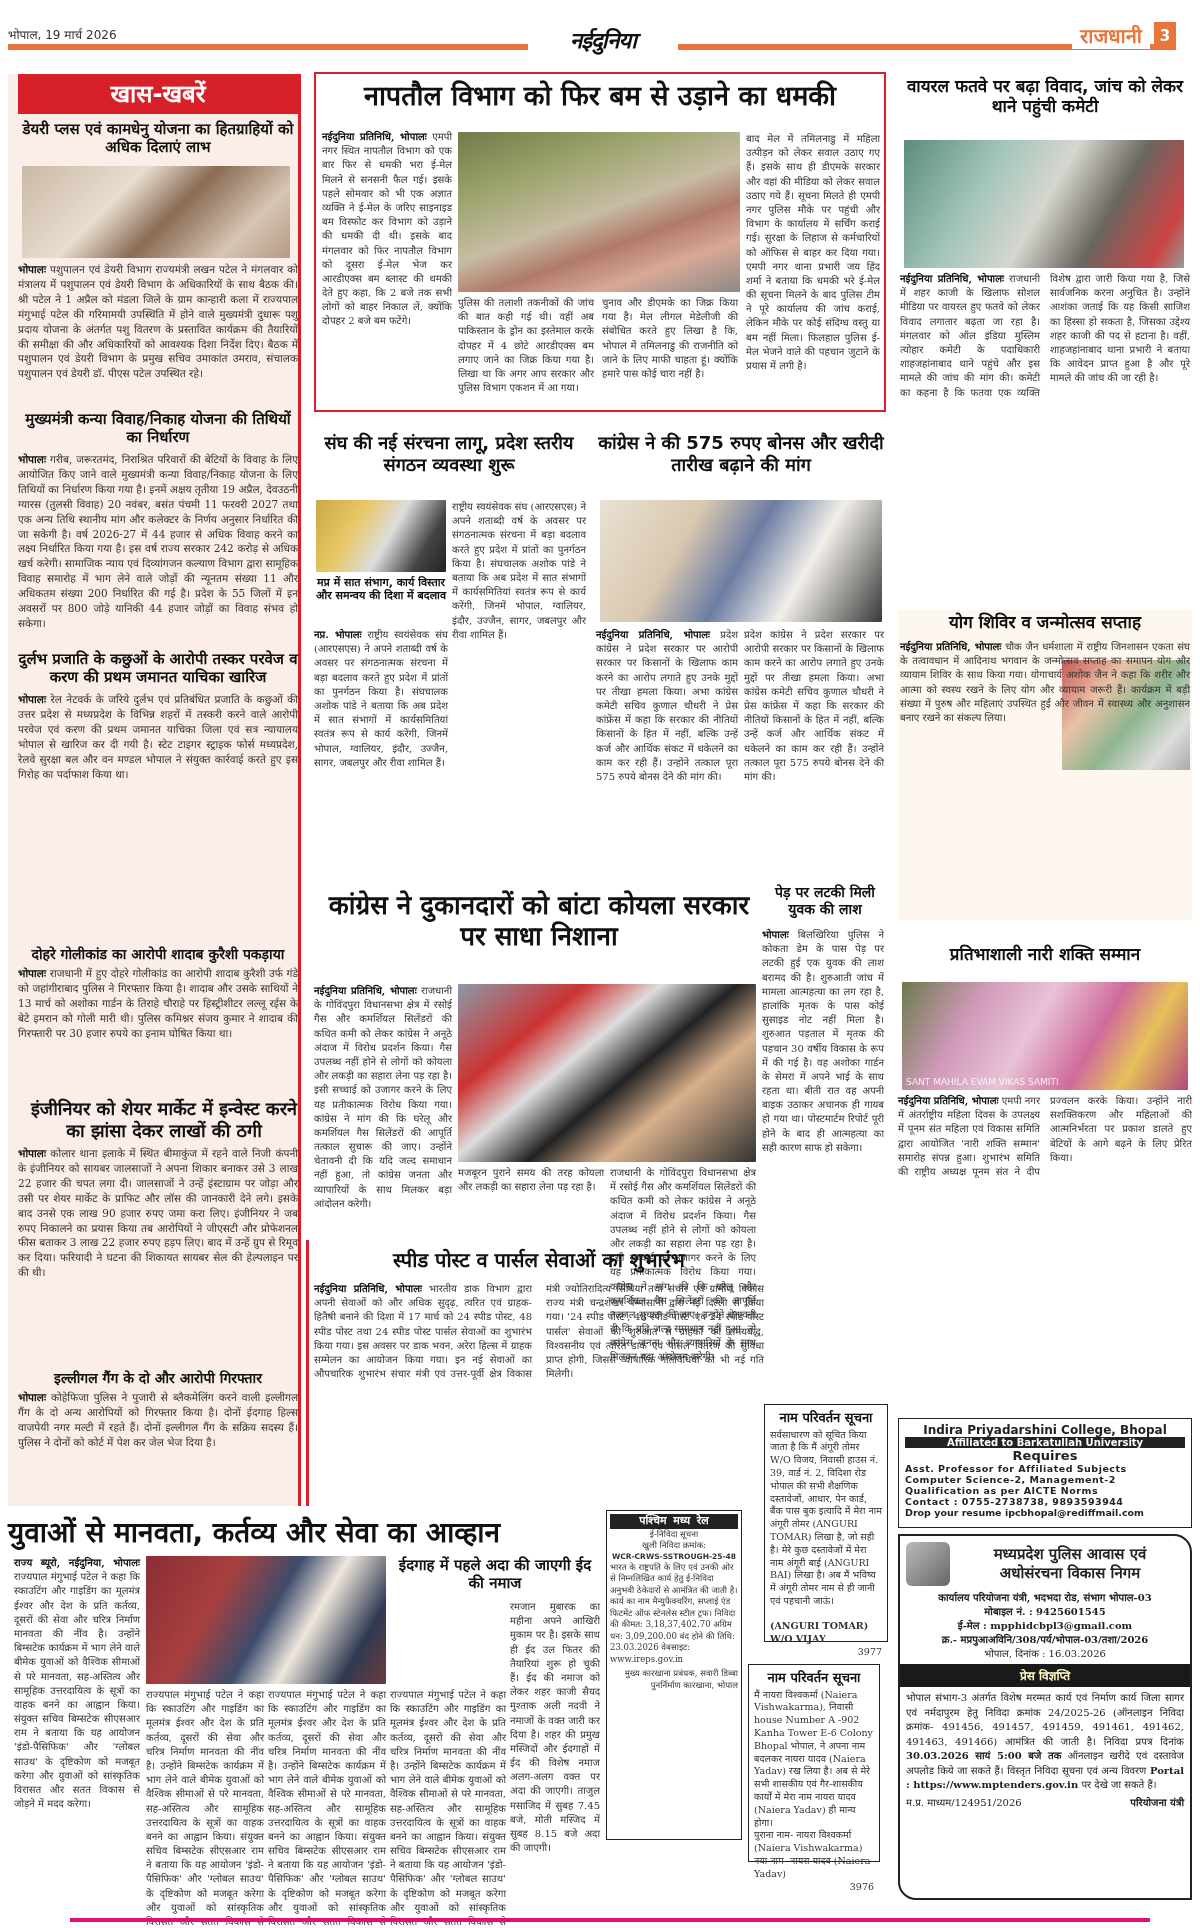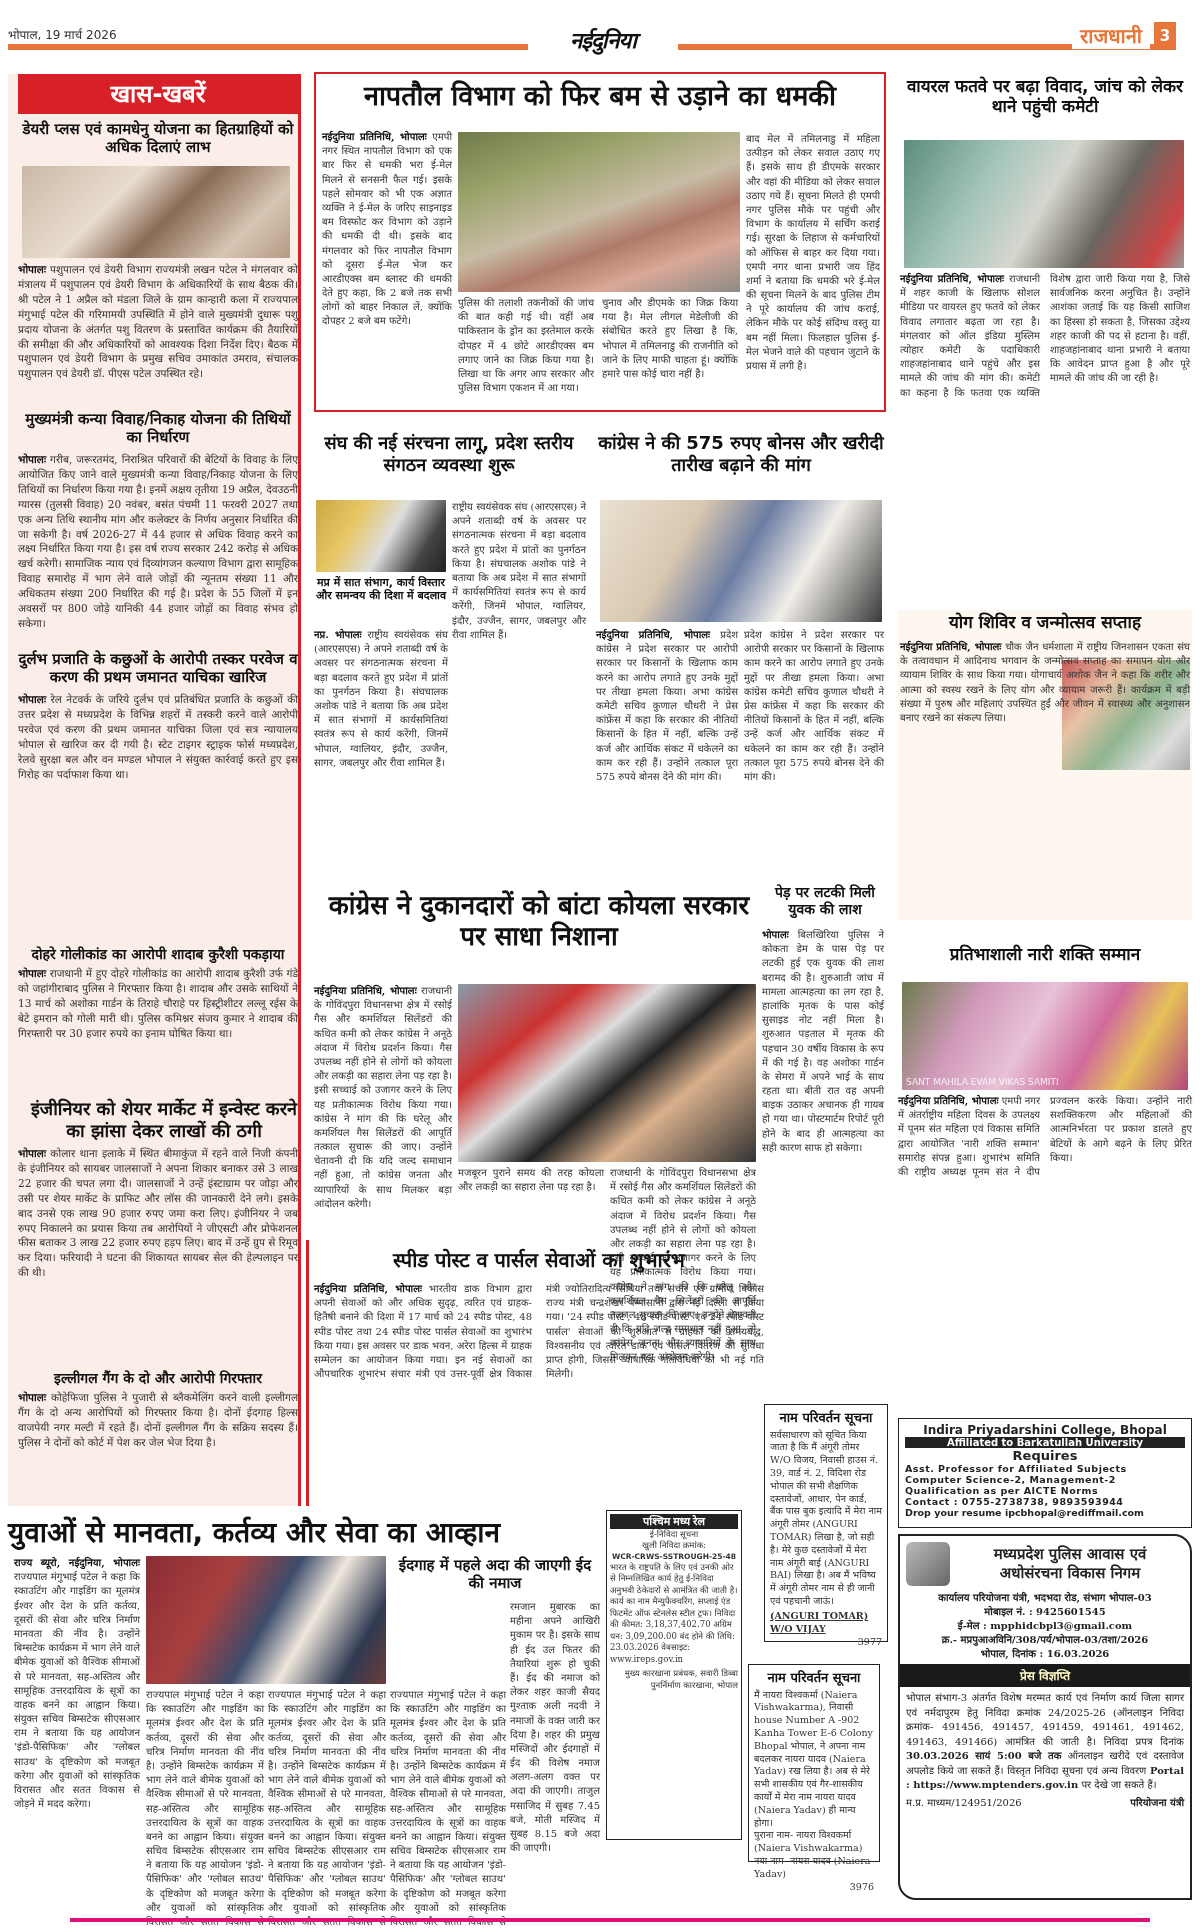--- a/index.html
+++ b/index.html
@@ -148,21 +148,21 @@
 
 <div class="abs" style="left:306px;top:1240px;width:3px;height:266px;background:#d72027;"></div>
 <div class="abs headline" style="left:314px;top:1248px;width:450px;font-size:20px;">स्पीड पोस्ट व पार्सल सेवाओं का शुभारंभ</div>
 <div class="col" style="left:314px;top:1282px;width:450px;font-size:10px;column-count:2;column-gap:14px;">
   <span class="dateline">नईदुनिया प्रतिनिधि, भोपालः</span> <span>भारतीय डाक विभाग द्वारा अपनी सेवाओं को और अधिक सुदृढ़, त्वरित एवं ग्राहक-हितैषी बनाने की दिशा में 17 मार्च को 24 स्पीड पोस्ट, 48 स्पीड पोस्ट तथा 24 स्पीड पोस्ट पार्सल सेवाओं का शुभारंभ किया गया। इस अवसर पर डाक भवन, अरेरा हिल्स में ग्राहक सम्मेलन का आयोजन किया गया। इन नई सेवाओं का औपचारिक शुभारंभ संचार मंत्री एवं उत्तर-पूर्वी क्षेत्र विकास मंत्री ज्योतिरादित्य सिंधिया तथा संचार एवं ग्रामीण विकास राज्य मंत्री चन्द्रशेखर पेम्मासानी द्वारा नई दिल्ली से किया गया। '24 स्पीड पोस्ट', 48 स्पीड पोस्ट' एवं 24 स्पीड पोस्ट पार्सल' सेवाओं की शुरुआत से ग्राहकों को समयबद्ध, विश्वसनीय एवं त्वरित डाक एवं पार्सल वितरण की सुविधा प्राप्त होगी, जिससे व्यापारिक गतिविधियों को भी नई गति मिलेगी।</span>
 </div>
 
 <div class="notice-box" style="left:764px;top:1404px;width:124px;height:238px;">
   <div class="notice-title">नाम परिवर्तन सूचना</div>
   <div>सर्वसाधारण को सूचित किया जाता है कि मैं अंगूरी तोमर W/O विजय, निवासी हाउस नं. 39, वार्ड नं. 2, विदिशा रोड भोपाल की सभी शैक्षणिक दस्तावेजों, आधार, पेन कार्ड, बैंक पास बुक इत्यादि में मेरा नाम अंगूरी तोमर (ANGURI TOMAR) लिखा है, जो सही है। मेरे कुछ दस्तावेजों में मेरा नाम अंगूरी बाई (ANGURI BAI) लिखा है। अब मैं भविष्य में अंगूरी तोमर नाम से ही जानी एवं पहचानी जाऊं।</div>
-  <div style="font-weight:bold;margin-top:2px;text-decoration:underline;">(ANGURI TOMAR) W/O VIJAY</div>
+  <div style="font-weight:bold;margin-top:12px;">(ANGURI TOMAR) W/O VIJAY</div>
   <div style="text-align:right;">3977</div>
 </div>
 
 <div class="ad-box" style="left:898px;top:1418px;width:294px;height:110px;padding:4px 6px;font-family:'DejaVu Sans',sans-serif;">
   <div style="font-weight:bold;font-size:12px;text-align:center;">Indira Priyadarshini College, Bhopal</div>
   <div style="font-weight:bold;font-size:10px;text-align:center;background:#222;color:#fff;">Affiliated to Barkatullah University</div>
   <div style="font-weight:bold;font-size:13px;text-align:center;">Requires</div>
   <div style="font-weight:bold;font-size:9.5px;letter-spacing:0.5px;">Asst. Professor for Affiliated Subjects</div>
   <div style="font-weight:bold;font-size:9.5px;letter-spacing:0.5px;">Computer Science-2, Management-2</div>
   <div style="font-weight:bold;font-size:9.5px;letter-spacing:0.5px;">Qualification as per AICTE Norms</div>
@@ -176,21 +176,21 @@
 </div>
 <div class="photo" style="left:146px;top:1556px;width:240px;height:128px;background:linear-gradient(120deg,#8a2d35 0%,#a8403f 30%,#3d4c6b 50%,#efe7dc 65%,#2f3a52 85%,#6d3b3b 100%);"></div>
 <div class="col" style="left:146px;top:1688px;width:118px;font-size:10px;">राज्यपाल मंगुभाई पटेल ने कहा कि स्काउटिंग और गाइडिंग का मूलमंत्र ईश्वर और देश के प्रति कर्तव्य, दूसरों की सेवा और चरित्र निर्माण मानवता की नींव है। उन्होंने बिम्सटेक कार्यक्रम में भाग लेने वाले बीमेक युवाओं को वैश्विक सीमाओं से परे मानवता, सह-अस्तित्व और सामूहिक उत्तरदायित्व के सूत्रों का वाहक बनने का आह्वान किया। संयुक्त सचिव बिम्सटेक सीएसआर राम ने बताया कि यह आयोजन 'इंडो-पैसिफिक' और 'ग्लोबल साउथ' के दृष्टिकोण को मजबूत करेगा और युवाओं को सांस्कृतिक विरासत और सतत विकास से जोड़ने में मदद करेगा।</div>
 <div class="col" style="left:268px;top:1688px;width:118px;font-size:10px;">राज्यपाल मंगुभाई पटेल ने कहा कि स्काउटिंग और गाइडिंग का मूलमंत्र ईश्वर और देश के प्रति कर्तव्य, दूसरों की सेवा और चरित्र निर्माण मानवता की नींव है। उन्होंने बिम्सटेक कार्यक्रम में भाग लेने वाले बीमेक युवाओं को वैश्विक सीमाओं से परे मानवता, सह-अस्तित्व और सामूहिक उत्तरदायित्व के सूत्रों का वाहक बनने का आह्वान किया। संयुक्त सचिव बिम्सटेक सीएसआर राम ने बताया कि यह आयोजन 'इंडो-पैसिफिक' और 'ग्लोबल साउथ' के दृष्टिकोण को मजबूत करेगा और युवाओं को सांस्कृतिक विरासत और सतत विकास से जोड़ने में मदद करेगा।</div>
 <div class="col" style="left:390px;top:1688px;width:116px;font-size:10px;">राज्यपाल मंगुभाई पटेल ने कहा कि स्काउटिंग और गाइडिंग का मूलमंत्र ईश्वर और देश के प्रति कर्तव्य, दूसरों की सेवा और चरित्र निर्माण मानवता की नींव है। उन्होंने बिम्सटेक कार्यक्रम में भाग लेने वाले बीमेक युवाओं को वैश्विक सीमाओं से परे मानवता, सह-अस्तित्व और सामूहिक उत्तरदायित्व के सूत्रों का वाहक बनने का आह्वान किया। संयुक्त सचिव बिम्सटेक सीएसआर राम ने बताया कि यह आयोजन 'इंडो-पैसिफिक' और 'ग्लोबल साउथ' के दृष्टिकोण को मजबूत करेगा और युवाओं को सांस्कृतिक विरासत और सतत विकास से जोड़ने में मदद करेगा।</div>
 
 <div class="abs headline" style="left:390px;top:1556px;width:210px;font-size:15px;">ईदगाह में पहले अदा की जाएगी ईद की नमाज</div>
 <div class="col" style="left:510px;top:1600px;width:90px;font-size:10px;">रमजान मुबारक का महीना अपने आखिरी मुकाम पर है। इसके साथ ही ईद उल फितर की तैयारियां शुरू हो चुकी हैं। ईद की नमाज को लेकर शहर काजी सैयद मुश्ताक अली नदवी ने नमाजों के वक्त जारी कर दिया है। शहर की प्रमुख मस्जिदों और ईदगाहों में ईद की विशेष नमाज अलग-अलग वक्त पर अदा की जाएगी। ताजुल मसाजिद में सुबह 7.45 बजे, मोती मस्जिद में सुबह 8.15 बजे अदा की जाएगी।</div>
 
 <div class="rail-ad" style="left:606px;top:1510px;width:136px;height:330px;">
-  <div style="background:#222;color:#fff;font-weight:bold;font-size:11px;text-align:center;font-family:Liberation Serif, serif;">पश्चिम मध्य रेल</div>
+  <div style="background:#222;color:#fff;font-weight:bold;font-size:11px;text-align:center;font-family:Liberation Mono, monospace;">पश्चिम मध्य रेल</div>
   <div style="text-align:center;">ई-निविदा सूचना</div>
   <div style="text-align:center;">खुली निविदा क्रमांक:</div>
   <div style="text-align:center;font-weight:bold;font-family:'DejaVu Sans',sans-serif;font-size:7.5px;">WCR-CRWS-SSTROUGH-25-48</div>
   <div>भारत के राष्ट्रपति के लिए एवं उनकी ओर से निम्नलिखित कार्य हेतु ई-निविदा अनुभवी ठेकेदारों से आमंत्रित की जाती है। कार्य का नाम मैन्युफैक्चरिंग, सप्लाई एंड फिटमेंट ऑफ स्टेनलेस स्टील ट्रफ। निविदा की कीमत: 3,18,37,402.70 अग्रिम धन: 3,09,200.00 बंद होने की तिथि: 23.03.2026 वेबसाइट: www.ireps.gov.in</div>
   <div style="text-align:right;margin-top:3px;">मुख्य कारखाना प्रबंधक, सवारी डिब्बा पुनर्निर्माण कारखाना, भोपाल</div>
 </div>
 
 <div class="notice-box" style="left:748px;top:1664px;width:132px;height:198px;">
   <div class="notice-title">नाम परिवर्तन सूचना</div>
   <div>मैं नायरा विश्वकर्मा (Naiera Vishwakarma), निवासी house Number A -902 Kanha Tower E-6 Colony Bhopal भोपाल, ने अपना नाम बदलकर नायरा यादव (Naiera Yadav) रख लिया है। अब से मेरे सभी शासकीय एवं गैर-शासकीय कार्यों में मेरा नाम नायरा यादव (Naiera Yadav) ही मान्य होगा।</div>
@@ -204,21 +204,21 @@
     <div style="width:44px;height:44px;border-radius:6px;background:linear-gradient(135deg,#bbb,#666);flex:none;"></div>
     <div style="flex:1;text-align:center;font-family:'DejaVu Sans',sans-serif;font-weight:bold;font-size:15px;line-height:1.25;">
       <div>मध्यप्रदेश पुलिस आवास एवं</div>
       <div>अधोसंरचना विकास निगम</div>
     </div>
   </div>
   <div style="text-align:center;font-weight:bold;font-size:10px;margin-top:4px;">कार्यालय परियोजना यंत्री, भदभदा रोड, संभाग भोपाल-03</div>
   <div style="text-align:center;font-weight:bold;font-size:10px;">मोबाइल नं. : 9425601545</div>
   <div style="text-align:center;font-weight:bold;font-size:10px;">ई-मेल : mpphidcbpl3@gmail.com</div>
   <div style="text-align:center;font-weight:bold;font-size:10px;">क्र.- मप्रपुआअविनि/308/पर्य/भोपाल-03/तशा/2026</div>
-  <div style="text-align:center;font-weight:bold;font-size:10px;">भोपाल, दिनांक : 16.03.2026</div>
+  <div style="text-align:center;font-weight:normal;font-size:10px;">भोपाल, दिनांक : 16.03.2026</div>
   <div style="background:#1a1a1a;color:#fef9c3;text-align:center;font-family:'DejaVu Sans',sans-serif;font-weight:bold;font-size:12px;margin:4px -6px;padding:3px 0;">प्रेस विज्ञप्ति</div>
   <div style="font-size:10px;line-height:1.45;text-align:justify;">
     <span>भोपाल संभाग-3 अंतर्गत विशेष मरम्मत कार्य एवं निर्माण कार्य जिला सागर एवं नर्मदापुरम हेतु निविदा क्रमांक 24/2025-26 (ऑनलाइन निविदा क्रमांक- 491456, 491457, 491459, 491461, 491462, 491463, 491466) आमंत्रित की जाती है। निविदा प्रपत्र दिनांक</span>
     <b>30.03.2026 सायं 5:00 बजे तक</b>
     <span>ऑनलाइन खरीदे एवं दस्तावेज अपलोड किये जा सकते हैं। विस्तृत निविदा सूचना एवं अन्य विवरण</span>
     <b>Portal : https://www.mptenders.gov.in</b>
     <span>पर देखे जा सकते हैं।</span>
   </div>
   <div style="display:flex;justify-content:space-between;font-size:10px;margin-top:2px;">
     <span>म.प्र. माध्यम/124951/2026</span>

